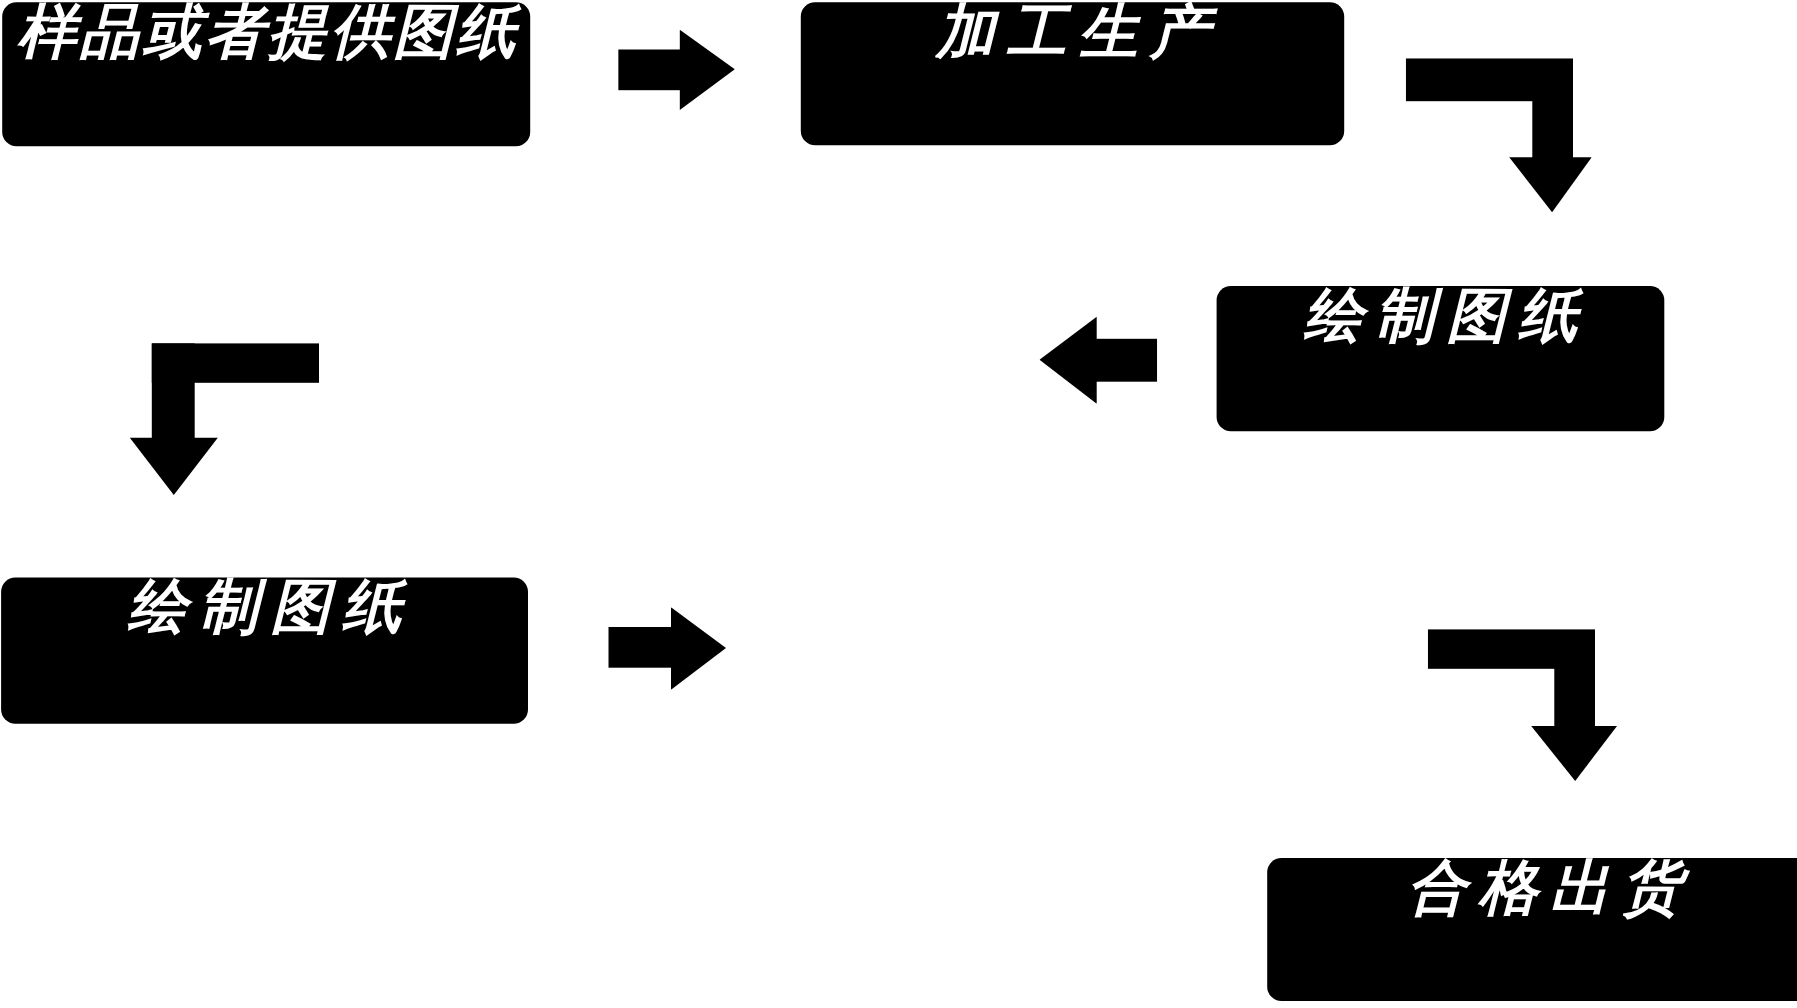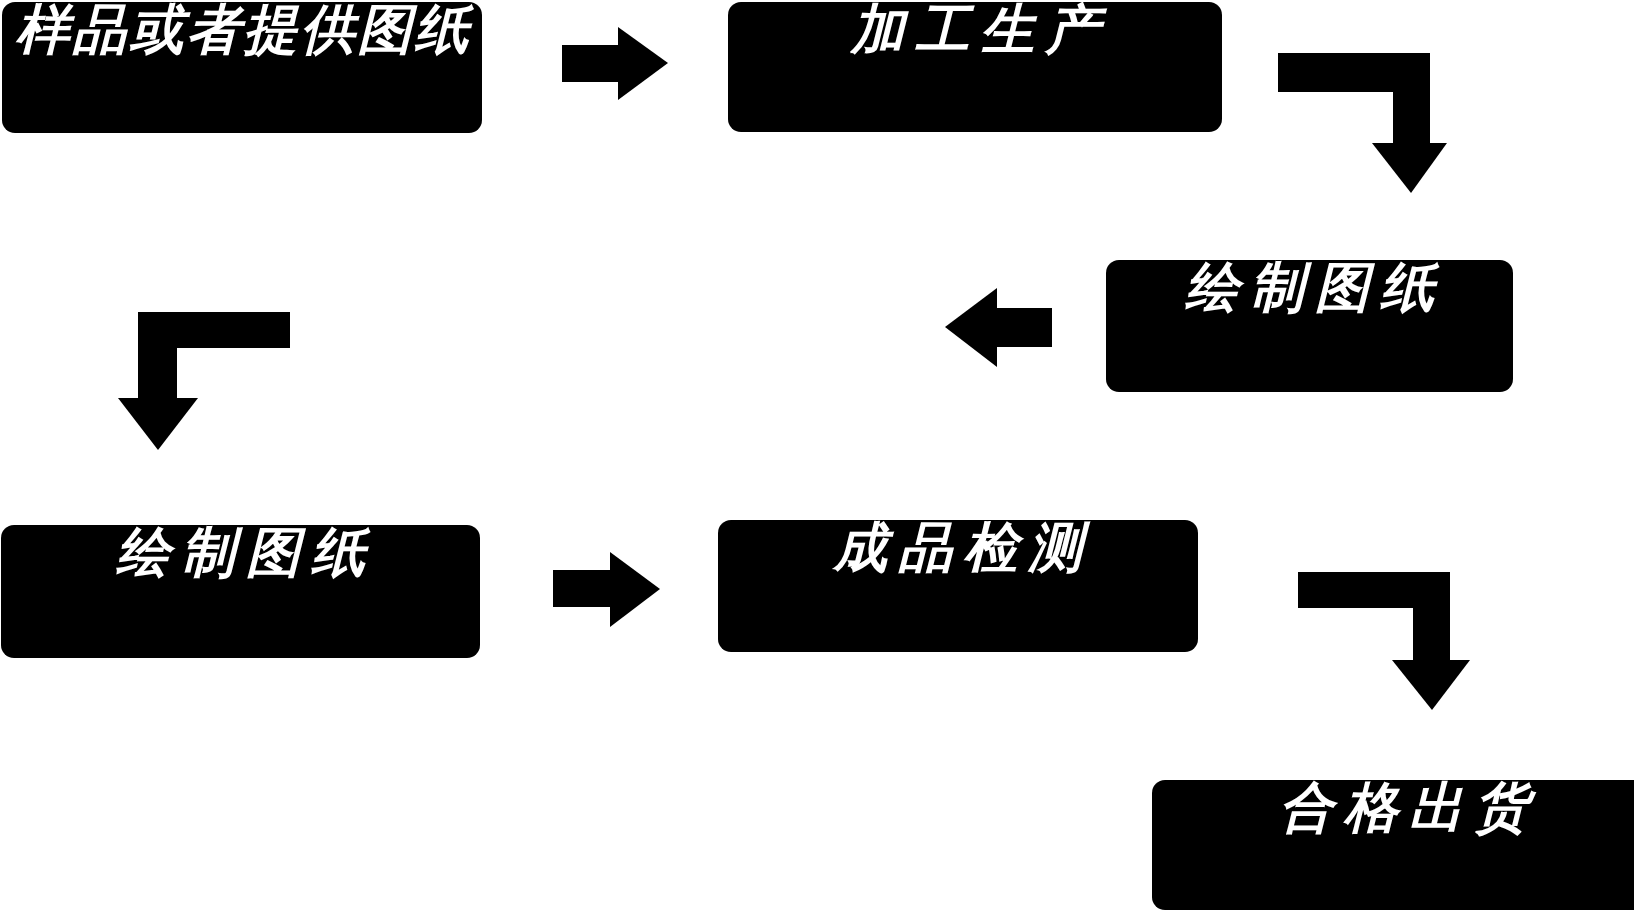--- a/index.html
+++ b/index.html
@@ -111,23 +111,20 @@
     <span>绘制图纸</span>
   </div>
 
   <div class="arrow" id="arrow-5">
     <svg width="107" height="75" viewBox="0 0 107 75" xmlns="http://www.w3.org/2000/svg">
       <rect x="0" y="18" width="59" height="37" fill="#000000"></rect>
       <polygon points="57,0 107,37 57,75" fill="#000000"></polygon>
     </svg>
   </div>
 
-  <div class="node" id="node-6">
-    <span>成品检测</span>
-  </div>
 
   <div class="arrow" id="arrow-6">
     <svg width="172" height="138" viewBox="0 0 172 138" xmlns="http://www.w3.org/2000/svg">
       <rect x="0" y="0" width="152" height="36" fill="#000000"></rect>
       <rect x="115" y="28" width="37" height="62" fill="#000000"></rect>
       <polygon points="94,88 172,88 134,138" fill="#000000"></polygon>
     </svg>
   </div>
 
   <div class="node" id="node-7">

